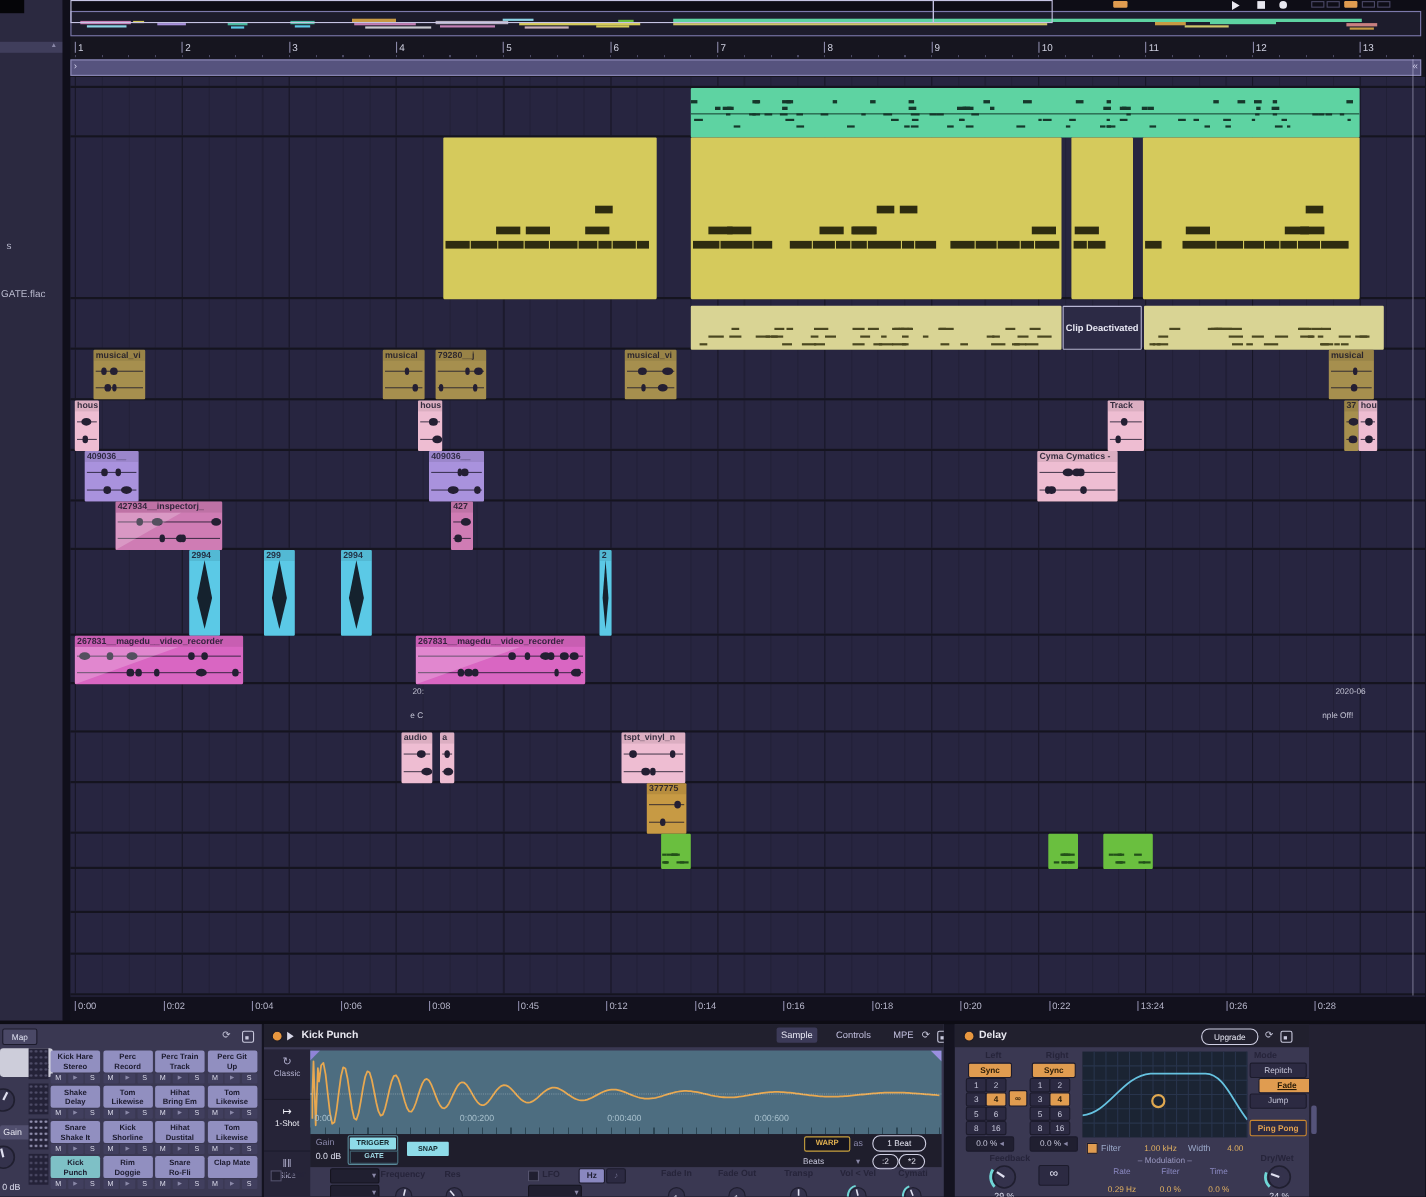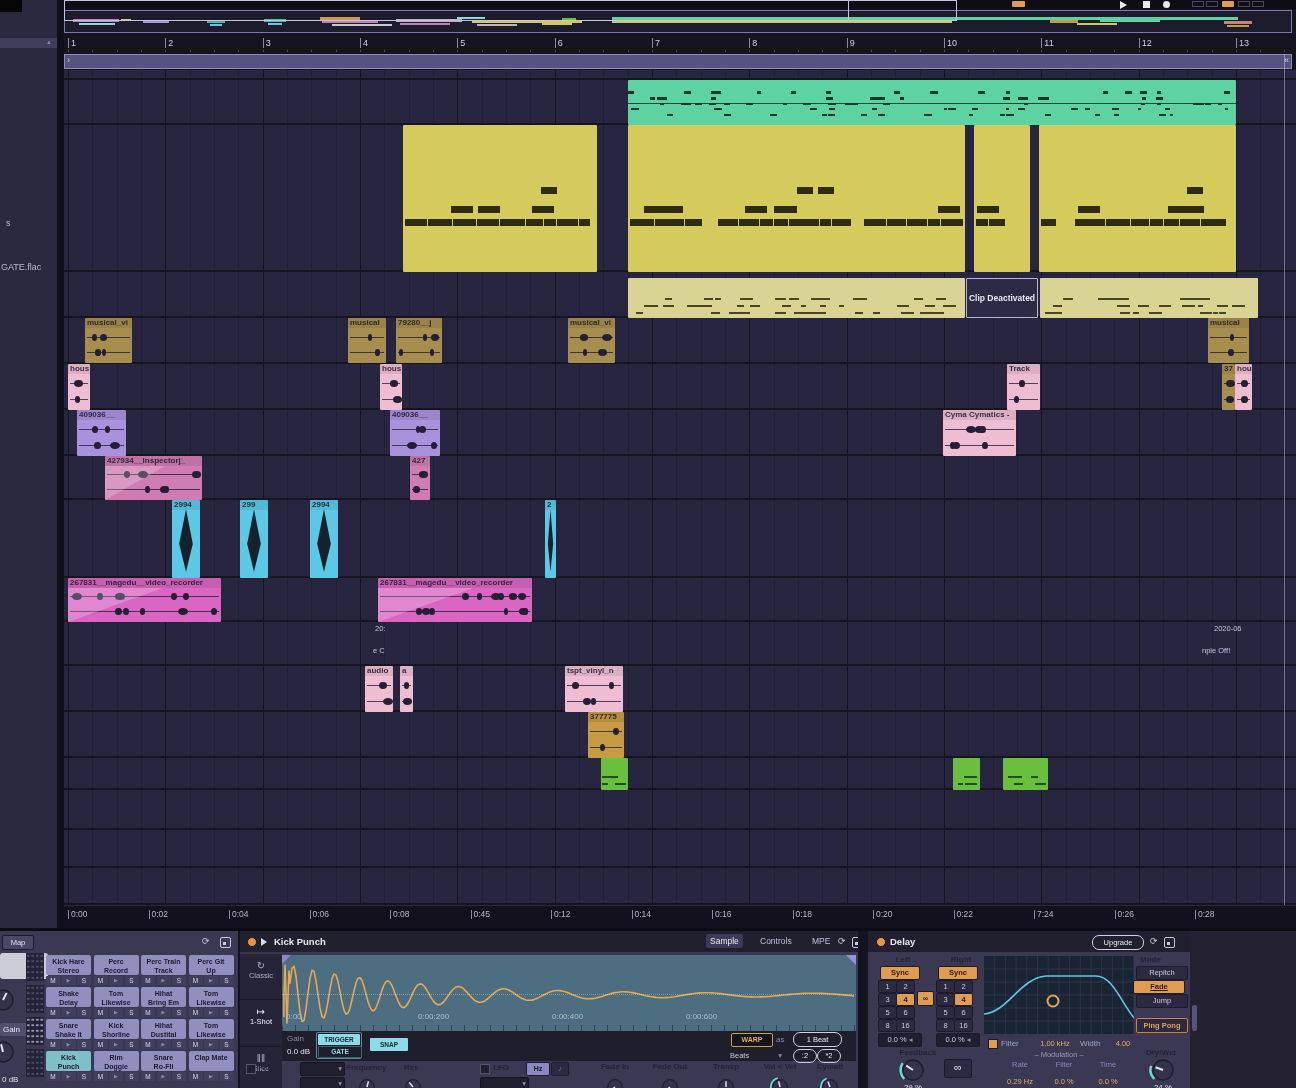--- a/index.html
+++ b/index.html
@@ -683,21 +683,21 @@
       <div class="tlabel" style="left: 165px;">0:04</div>
       <div class="tlabel" style="left: 245.5px;">0:06</div>
       <div class="tlabel" style="left: 326px;">0:08</div>
       <div class="tlabel" style="left: 406.5px;">0:45</div>
       <div class="tlabel" style="left: 487px;">0:12</div>
       <div class="tlabel" style="left: 567.5px;">0:14</div>
       <div class="tlabel" style="left: 648px;">0:16</div>
       <div class="tlabel" style="left: 728.5px;">0:18</div>
       <div class="tlabel" style="left: 809px;">0:20</div>
       <div class="tlabel" style="left: 889.5px;">0:22</div>
-      <div class="tlabel" style="left: 970px;">7:24</div>
+      <div class="tlabel" style="left: 970px;">13:24</div>
       <div class="tlabel" style="left: 1050.5px;">0:26</div>
       <div class="tlabel" style="left: 1131px;">0:28</div>
     </div>
 <div id="loopline"></div>
 
 <div id="devices">
 
   <div id="rack" class="panel">
     <div class="dbtn" style="left:2px;top:4px;width:30px;height:13px;line-height:13px;background:#4a4866;color:#dfe0f0;">Map</div>
     <div class="hsicon" style="left:202px;">⟳</div>
@@ -1018,21 +1018,21 @@
           <div class="mlabel" style="left: 132px; top: 129px; width: 40px;">Rate</div>
           <div class="mval" style="left: 132px; top: 146px; width: 40px;">0.29 Hz</div>
           <div class="mlabel" style="left: 176px; top: 129px; width: 40px;">Filter</div>
           <div class="mval" style="left: 176px; top: 146px; width: 40px;">0.0 %</div>
           <div class="mlabel" style="left: 220px; top: 129px; width: 40px;">Time</div>
           <div class="mval" style="left: 220px; top: 146px; width: 40px;">0.0 %</div>
         </div>
     <div class="dk" style="left:272px;top:24px;">Mode</div>
     <div id="modebtns">
           <div class="dbtn" style="left: 268px; top: 35px; width: 50px; height: 12px; line-height: 12px;">Repitch</div>
-          <div class="obtn" style="left: 265px; top: 49px; width: 50px; height: 12px; line-height: 12px; text-decoration: underline;">Fade</div>
+          <div class="obtn" style="left: 276px; top: 49px; width: 50px; height: 12px; line-height: 12px; text-decoration: underline;">Fade</div>
           <div class="dbtn" style="left: 268px; top: 63px; width: 50px; height: 12px; line-height: 12px;">Jump</div>
         </div>
     <div class="ppb" style="left:268px;top:87px;width:50px;height:13px;line-height:13px;">Ping Pong</div>
     <div class="dk" style="left:270px;top:117px;width:46px;text-align:center;">Dry/Wet</div>
     <div id="dwknob" class="abs" style="left:280px;top:124px;"><svg width="30" height="30" viewBox="0 0 30 30">
             <path d="M6.2,23.8 A12.5,12.5 0 0 1 3.2,10.8" stroke="#6fd6d6" stroke-width="2.5" fill="none"></path>
     <circle cx="15" cy="15" r="10" fill="#34324c" stroke="#201f30" stroke-width="1.5"></circle>
     <line x1="15" y1="15" x2="7.5" y2="12.3" stroke="#dfe0f0" stroke-width="2"></line>
           </svg></div>
     <div class="val" style="left:278px;top:152px;width:34px;text-align:center;">24 %</div>

